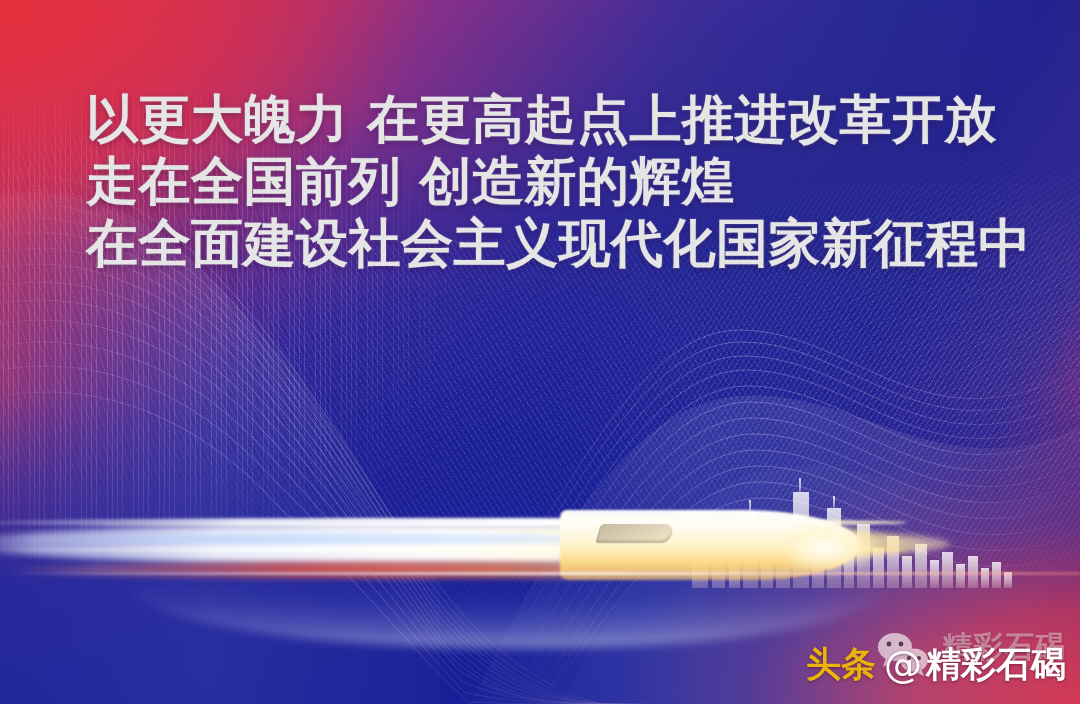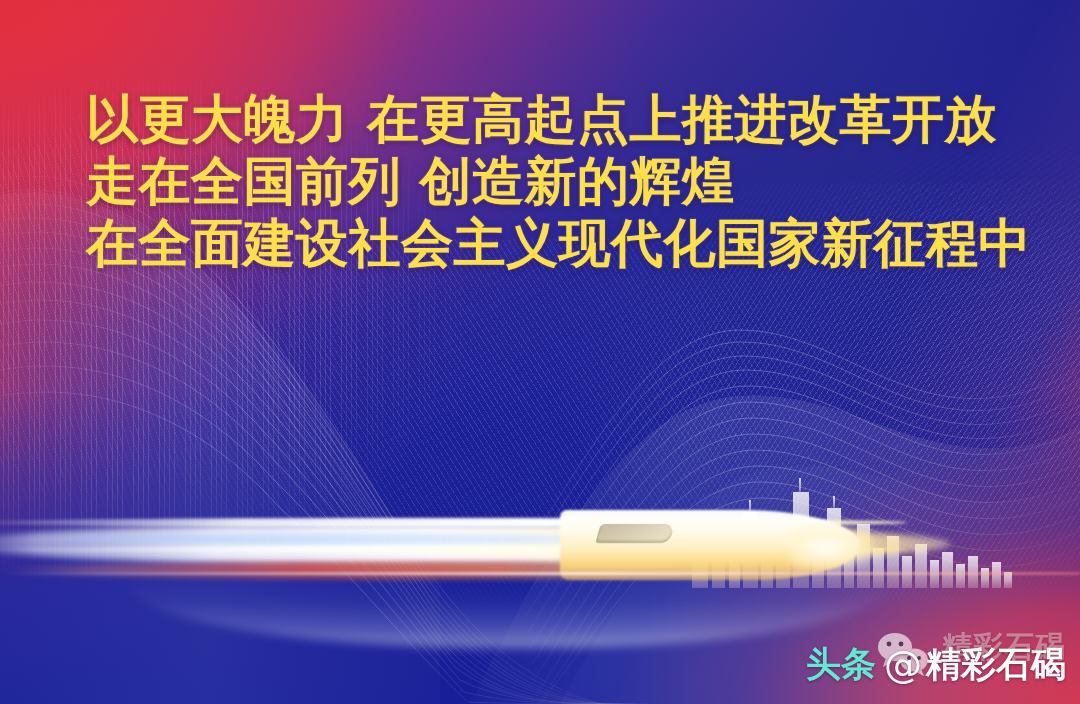--- a/index.html
+++ b/index.html
@@ -206,21 +206,21 @@
   }
 
   
   .title-block{
     position:absolute;
     left:86px; top:88px;
     width:940px;
     z-index:20;
   }
   .title-line{
-    color:#fde047;
+    color:#e5e5e5;
     font-family:"DejaVu Serif","Liberation Serif",serif;
     font-weight:700;
     font-size:53px;
     line-height:62px;
     letter-spacing:0.5px;
     white-space:nowrap;
     text-shadow:0 2px 6px rgba(40,10,60,0.42), 0 0 2px rgba(255,255,255,0.35);
   }
   .title-line.l1{ font-size:52px; }
   .title-line.l2{ font-size:52px; }
@@ -248,21 +248,21 @@
     text-shadow:0 1px 2px rgba(0,0,0,0.18);
   }
   .wm-wechat{
     position:absolute;
     right:148px; bottom:28px;
     width:58px; height:46px;
     opacity:0.62;
     z-index:29;
   }
   .wm-toutiao{
-    color:#5eead4;
+    color:#eab308;
     font-family:Liberation Mono, monospace;
     font-weight:700;
     font-size:35px;
     letter-spacing:0px;
     white-space:nowrap;
     text-shadow:0 1px 3px rgba(60,10,30,0.5);
   }
   .wm-at{
     color:#ffffff;
     font-family:"DejaVu Sans","Liberation Sans",sans-serif;

